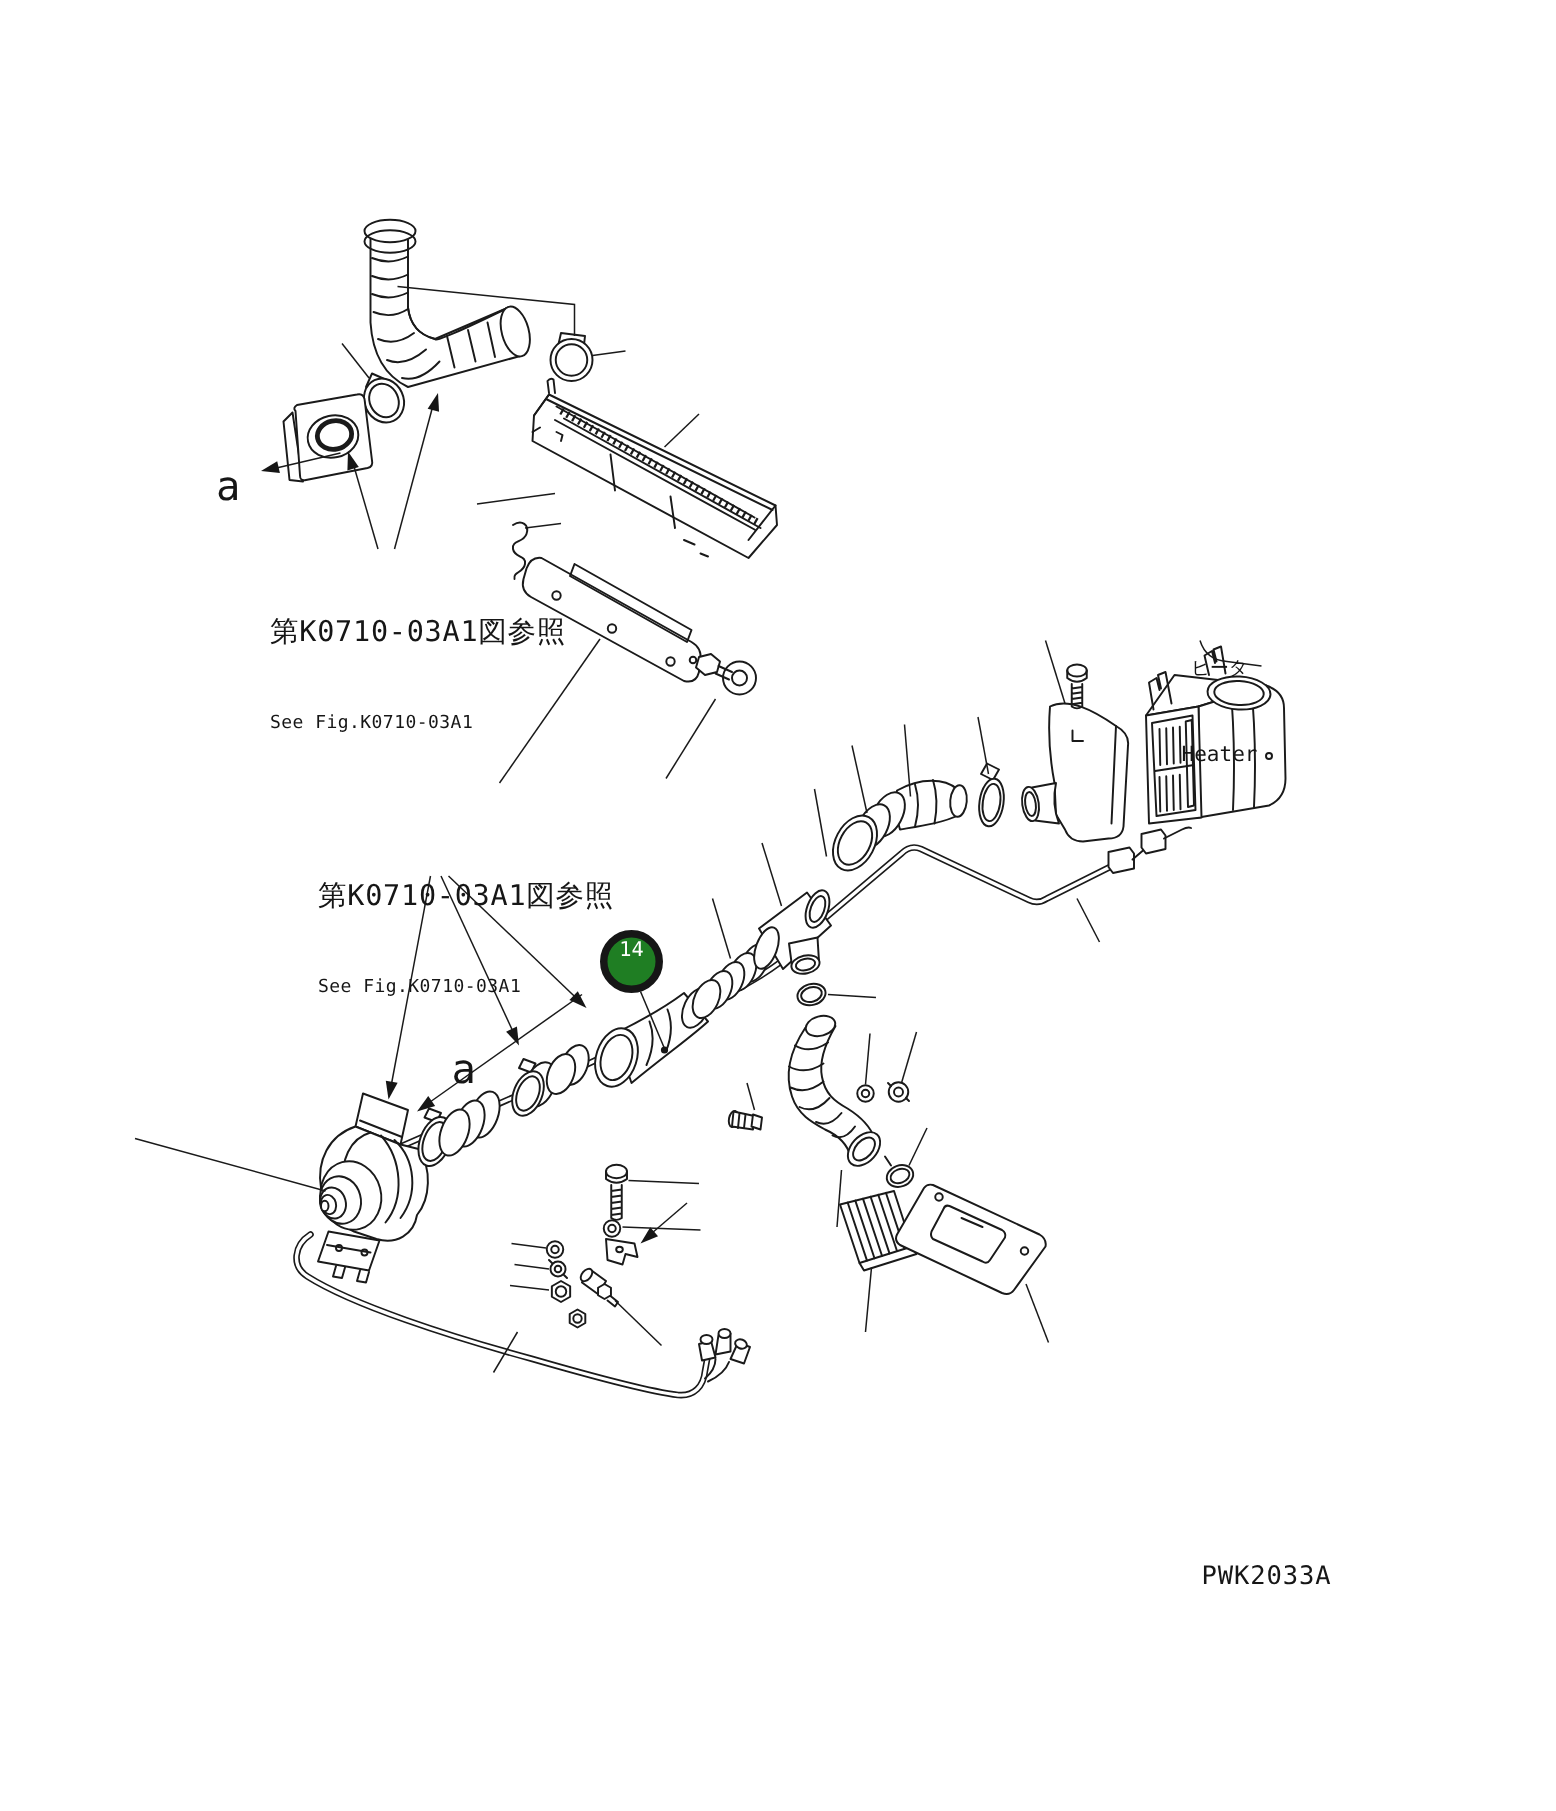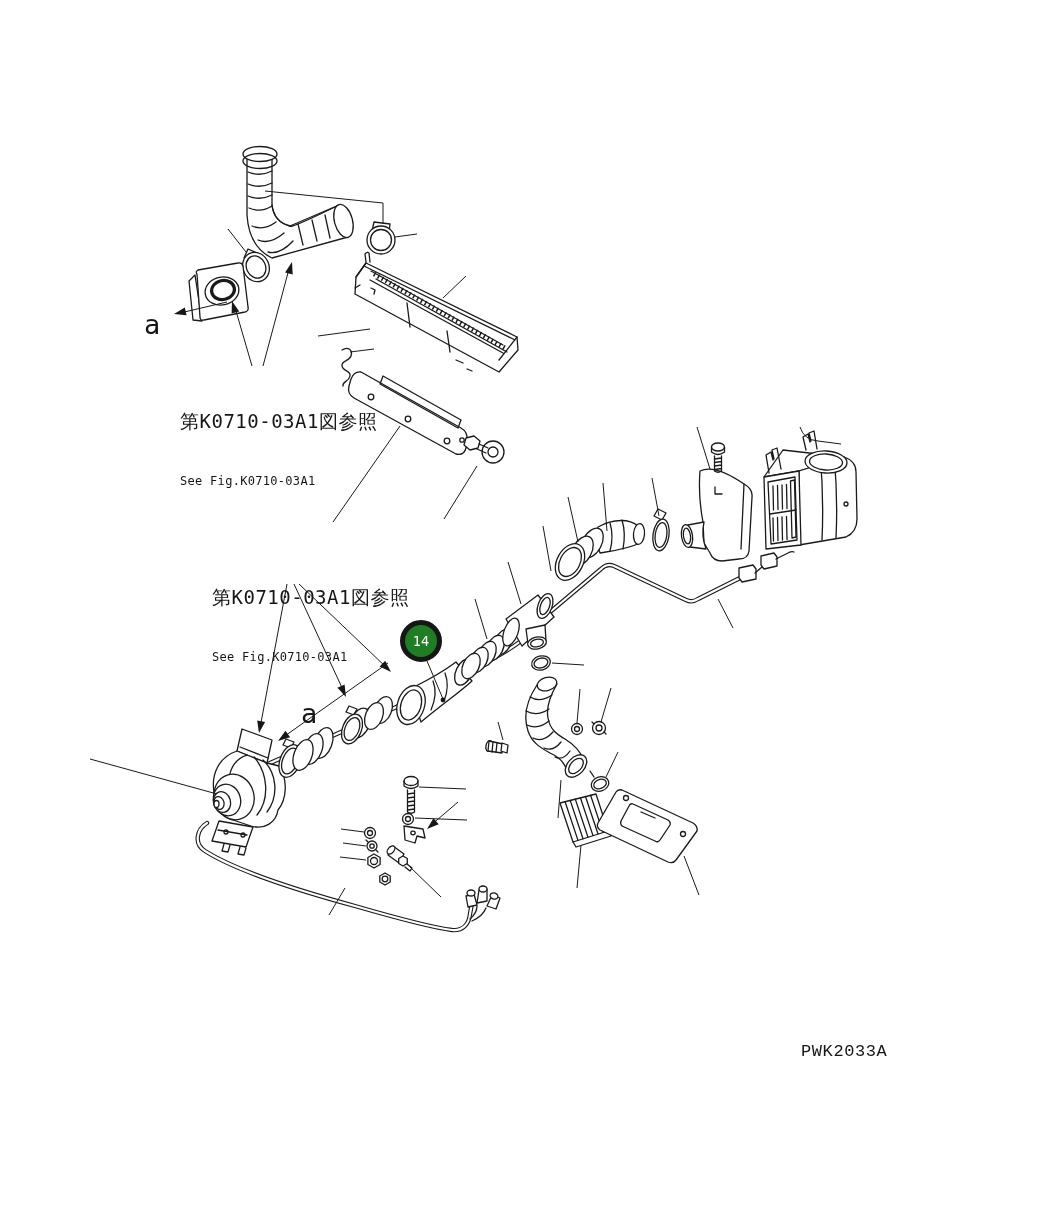--- a/index.html
+++ b/index.html
@@ -17,21 +17,21 @@
   .hatch{stroke:#1a1a1a;stroke-width:4.5;fill:none;stroke-dasharray:1.5 3;}
   .lbl{position:absolute;white-space:pre;line-height:1.25;}
   .note-jp{font-size:19px;letter-spacing:0.5px;}
   .note-en{font-size:12px;letter-spacing:0.3px;}
   .heater-box{width:70px;text-align:center;}
   .heater-jp{font-size:12.5px;display:block;}
   .heater-en{font-size:14px;display:block;margin-top:2px;}
   .view-a{font-size:27px;}
   .code{font-size:17px;letter-spacing:0.6px;}
   .callout{position:absolute;left:400px;top:620px;width:32px;height:32px;border-radius:50%;
-           border:5px solid #f97316;background:#1f7e23;color:#fff;display:flex;align-items:center;
+           border:5px solid #f97316;background:#1f7e23;color:#fff;display:flex;
            justify-content:center;font-size:13.5px;cursor:pointer;}
 </style>
 </head>
 <body>
 
 <div class="stage">
 
 <svg class="art" width="1037" height="1207" viewBox="0 0 1037 1207">
 
   <g>
@@ -334,23 +334,27 @@
 <div class="lbl" style="left:180px;top:370px;">
   <div class="note-jp">第K0710-03A1図参照</div>
   <div class="note-en">See Fig.K0710-03A1</div>
 </div>
 
 <div class="lbl" style="left:212px;top:546px;">
   <div class="note-jp">第K0710-03A1図参照</div>
   <div class="note-en">See Fig.K0710-03A1</div>
 </div>
 
+<div class="lbl heater-box" style="left:778px;top:397px;">
+  <span class="heater-jp">ヒータ</span>
+  <span class="heater-en">Heater</span>
+</div>
 
 <div class="lbl view-a" style="left:144px;top:308px;">a</div>
 <div class="lbl view-a" style="left:301px;top:697px;">a</div>
 
 <div class="callout" style="background: rgb(31, 126, 35); border-color: rgb(22, 22, 22); color: rgb(255, 255, 255);">
   <span>14</span>
 </div>
 
-<div class="lbl code" style="left:801px;top:1041px;font-family:Liberation Mono, monospace;">PWK2033A</div>
+<div class="lbl code" style="left:801px;top:1041px;">PWK2033A</div>
 
 </div>
 
 </body></html>

